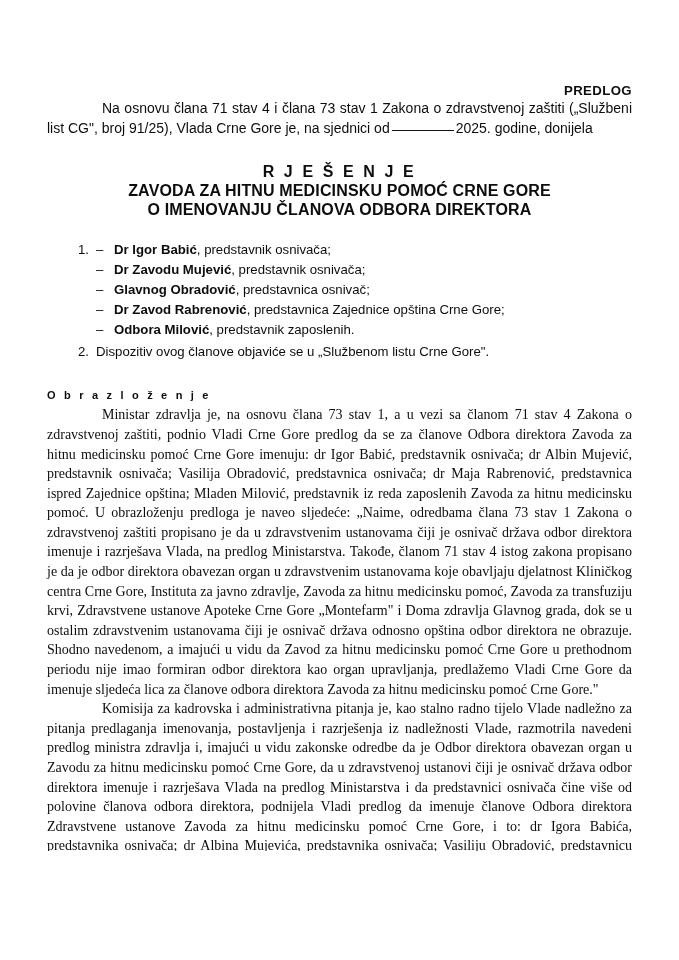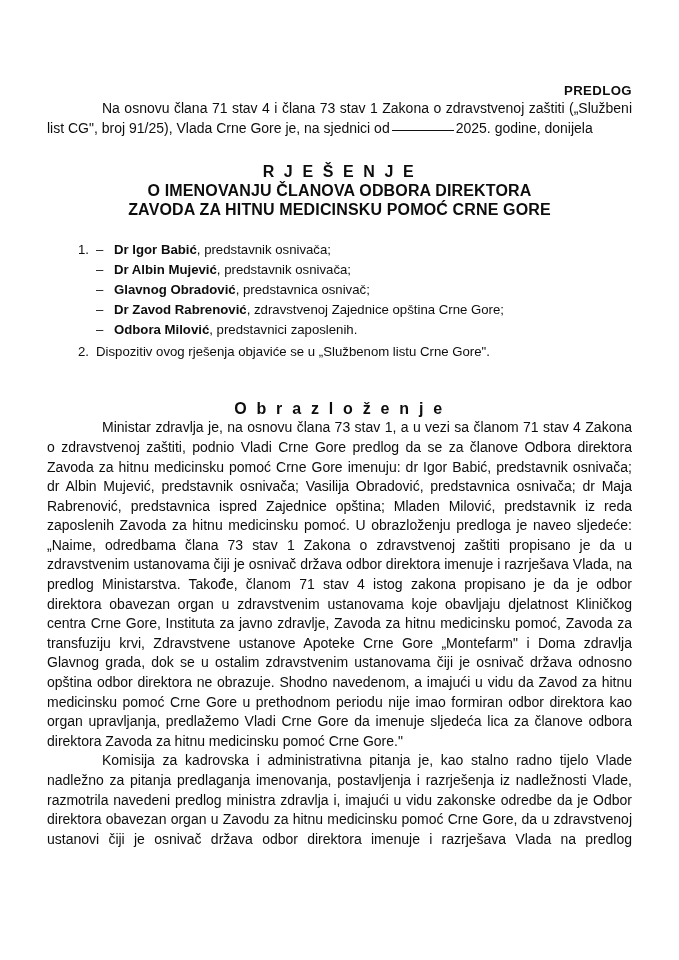--- a/index.html
+++ b/index.html
@@ -110,71 +110,72 @@
   }
   ul.members > li .dash {
     position: absolute;
     left: 0;
     top: 0;
   }
   ul.members b {
     font-weight: bold;
   }
   .obraz-heading {
-    text-align: center;
+    text-align: left;
     font-weight: bold;
-    font-size: 16px;
+    font-size: 11px;
     letter-spacing: 2.7px;
-    margin-top: 38px;
+    margin-top: 25px;
     line-height: 19px;
   }
   .para-indent {
     text-indent: 55px;
+    font-family: Liberation Serif, serif;
   }
   .p1 { margin-top: 18px; }
   .p2 { margin-top: 0px; }
 </style>
 </head>
 <body>
 
 <div class="page">
   <div class="content">
 
     <div class="predlog">PREDLOG</div>
 
     <p class="body intro"><span>Na osnovu člana 71 stav 4 i člana 73 stav 1 Zakona o zdravstvenoj zaštiti („Službeni list CG", broj 91/25), Vlada Crne Gore je, na sjednici od</span><span class="blank-line"></span><span>2025. godine, donijela</span></p>
 
     <div class="title-block">
       <span class="title-main">R J E Š E N J E</span>
+      <span class="title-sub">ZAVODA ZA HITNU MEDICINSKU POMOĆ CRNE GORE</span>
       <span class="title-sub">O IMENOVANJU ČLANOVA ODBORA DIREKTORA</span>
-      <span class="title-sub">ZAVODA ZA HITNU MEDICINSKU POMOĆ CRNE GORE</span>
     </div>
 
     <ol class="main-list">
       <li>
         <ul class="members">
           <li>
             <span class="dash">–</span><b>Dr Igor Babić</b><span>, predstavnik osnivača;</span>
           </li>
           <li>
-            <span class="dash">–</span><b>Dr Albin Mujević</b><span>, predstavnik osnivača;</span>
+            <span class="dash">–</span><b>Dr Zavodu Mujević</b><span>, predstavnik osnivača;</span>
           </li>
           <li>
             <span class="dash">–</span><b>Glavnog Obradović</b><span>, predstavnica osnivač;</span>
           </li>
           <li>
-            <span class="dash">–</span><b>Dr Zavod Rabrenović</b><span>, zdravstvenoj Zajednice opština Crne Gore;</span>
+            <span class="dash">–</span><b>Dr Zavod Rabrenović</b><span>, predstavnica Zajednice opština Crne Gore;</span>
           </li>
           <li>
-            <span class="dash">–</span><b>Odbora Milović</b><span>, predstavnici  zaposlenih.</span>
+            <span class="dash">–</span><b>Odbora Milović</b><span>, predstavnik  zaposlenih.</span>
           </li>
         </ul>
       </li>
       <li>
-        <span>Dispozitiv ovog rješenja objaviće se u „Službenom listu Crne Gore".</span>
+        <span>Dispozitiv ovog članove objaviće se u „Službenom listu Crne Gore".</span>
       </li>
     </ol>
 
     <div class="obraz-heading">O b r a z l o ž e n j e</div>
 
     <p class="body para-indent p1">Ministar zdravlja je, na osnovu člana 73 stav 1, a u vezi sa članom 71 stav 4 Zakona o zdravstvenoj zaštiti, podnio Vladi Crne Gore predlog da se za članove Odbora direktora Zavoda za hitnu medicinsku pomoć Crne Gore imenuju: dr Igor Babić, predstavnik osnivača; dr Albin Mujević, predstavnik osnivača; Vasilija Obradović, predstavnica osnivača; dr Maja Rabrenović, predstavnica ispred Zajednice opština; Mladen Milović, predstavnik iz reda zaposlenih Zavoda za hitnu medicinsku pomoć. U obrazloženju predloga je naveo sljedeće: „Naime, odredbama člana 73 stav 1 Zakona o zdravstvenoj zaštiti propisano je da u zdravstvenim ustanovama čiji je osnivač država odbor direktora imenuje i razrješava Vlada, na predlog Ministarstva. Takođe, članom 71 stav 4 istog zakona propisano je da je odbor direktora obavezan organ u zdravstvenim ustanovama koje obavljaju djelatnost Kliničkog centra Crne Gore, Instituta za javno zdravlje, Zavoda za hitnu medicinsku pomoć, Zavoda za transfuziju krvi, Zdravstvene ustanove Apoteke Crne Gore „Montefarm" i Doma zdravlja Glavnog grada, dok se u ostalim zdravstvenim ustanovama čiji je osnivač država odnosno opština odbor direktora ne obrazuje. Shodno navedenom, a imajući u vidu da Zavod za hitnu medicinsku pomoć Crne Gore u prethodnom periodu nije imao formiran odbor direktora kao organ upravljanja, predlažemo Vladi Crne Gore da imenuje sljedeća lica za članove odbora direktora Zavoda za hitnu medicinsku pomoć Crne Gore."</p>
 
     <p class="body para-indent p2">Komisija za kadrovska i administrativna pitanja je, kao stalno radno tijelo Vlade nadležno za pitanja predlaganja imenovanja, postavljenja i razrješenja iz nadležnosti Vlade, razmotrila navedeni predlog ministra zdravlja i, imajući u vidu zakonske odredbe da je Odbor direktora obavezan organ u Zavodu za hitnu medicinsku pomoć Crne Gore, da u zdravstvenoj ustanovi čiji je osnivač država odbor direktora imenuje i razrješava Vlada na predlog Ministarstva i da predstavnici osnivača čine više od polovine članova odbora direktora, podnijela Vladi predlog da imenuje članove Odbora direktora Zdravstvene ustanove Zavoda za hitnu medicinsku pomoć Crne Gore, i to: dr Igora Babića, predstavnika osnivača; dr Albina Mujevića, predstavnika osnivača; Vasiliju Obradović, predstavnicu osnivača; dr Maju Rabrenović, predstavnicu Zajednice opština Crne Gore; Mladena Milovića, predstavnika zaposlenih.</p>
 
   </div>

